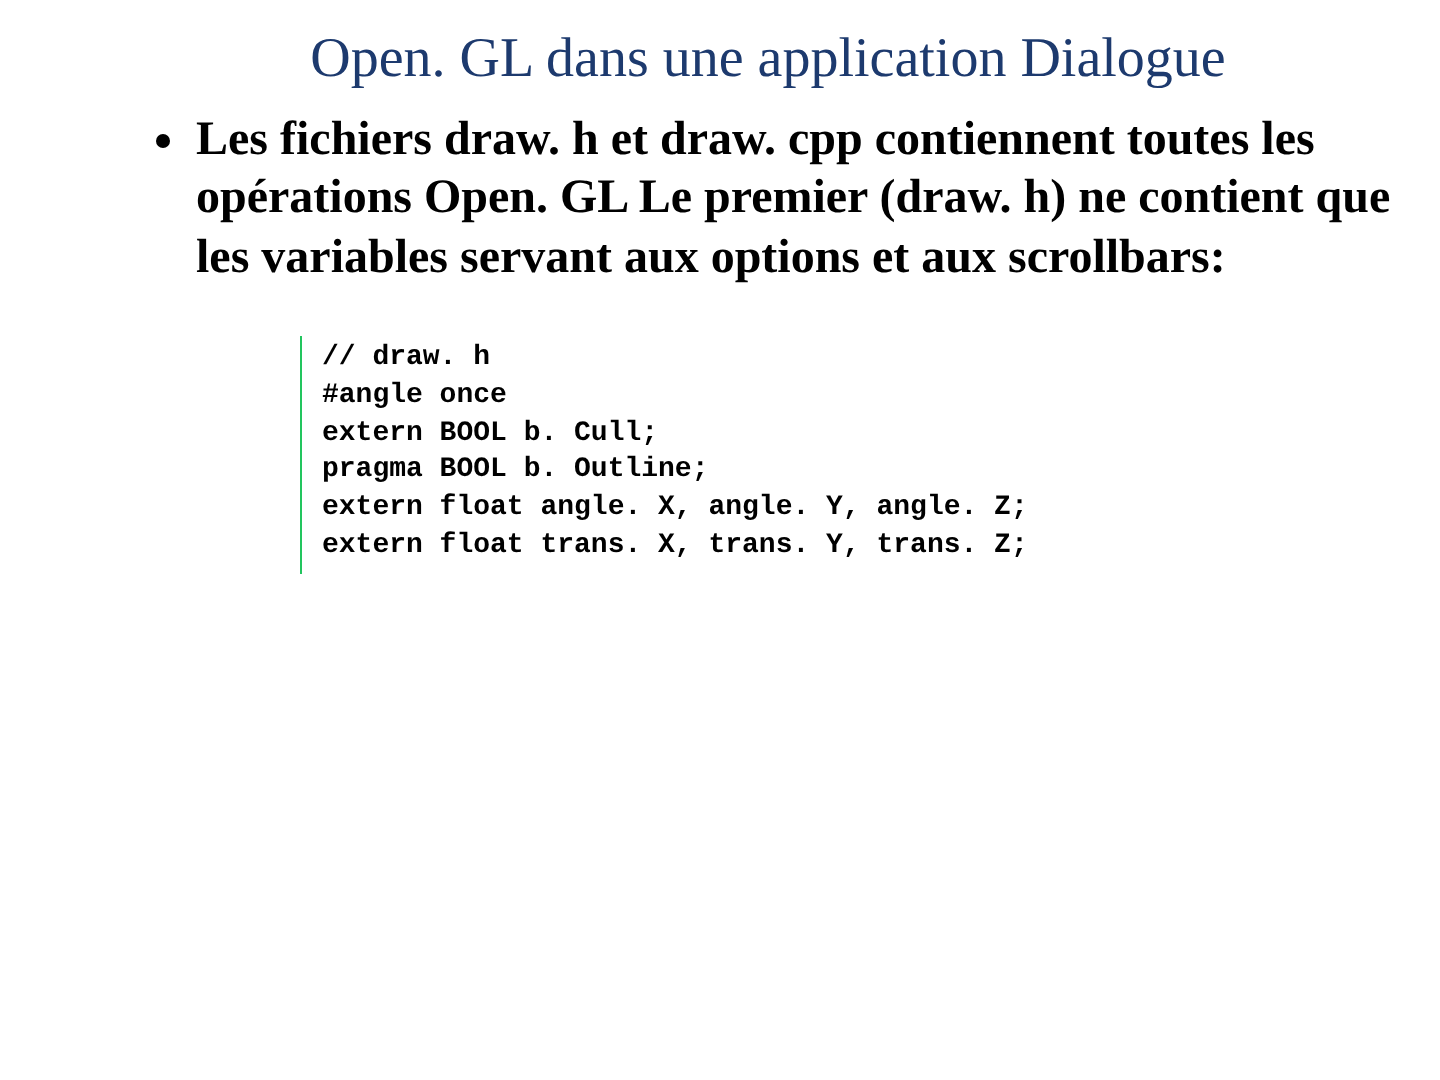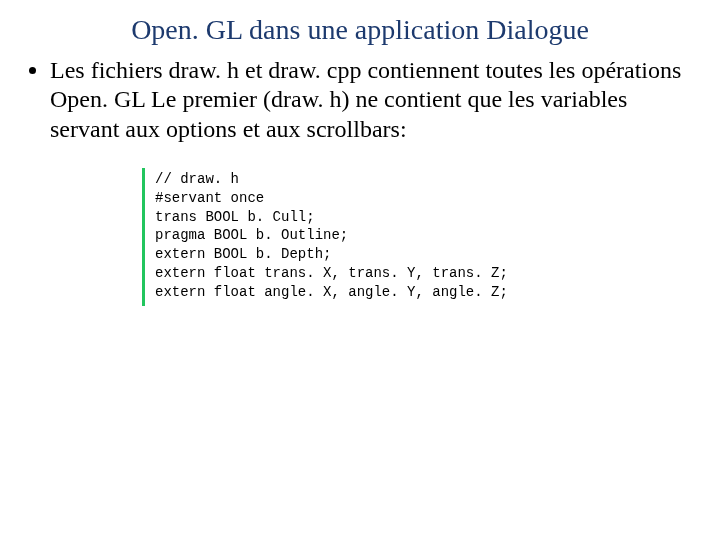--- a/index.html
+++ b/index.html
@@ -9,45 +9,47 @@
     height: 540px;
     background: #ffffff;
     font-family: "Times New Roman", Times, serif;
     color: #000000;
   }
   .slide {
     position: relative;
     width: 720px;
     height: 447px;
     box-sizing: border-box;
+    padding-left: 48px;
   }
   .title {
     font-size: 28px;
     color: #1d3a6e;
     text-align: center;
     padding-top: 14px;
     padding-bottom: 6px;
     font-weight: normal;
   }
   .body {
     padding: 4px 22px 0 22px;
+    font-weight: bold;
   }
   ul.bullets {
     margin: 0;
     padding: 0 0 0 28px;
     list-style: disc;
   }
   ul.bullets li {
     font-size: 24px;
     line-height: 1.22;
     color: #000000;
   }
   .code-wrap {
-    margin: 24px 0 0 120px;
-    border-left: 3px solid #22c55e;
+    margin: 24px 0 0 80px;
+    border-left: 1px solid #22c55e;
     padding: 2px 0 4px 10px;
   }
   .code {
     font-family: "Courier New", Courier, monospace;
     font-size: 14px;
     line-height: 1.35;
     color: #000000;
     white-space: pre;
   }
 </style>
@@ -58,25 +60,24 @@
 
   <div class="title">Open. GL dans une application Dialogue</div>
 
   <div class="body">
     <ul class="bullets">
       <li>Les fichiers draw. h et draw. cpp contiennent toutes les opérations Open. GL Le premier (draw. h) ne contient que les variables servant aux options et aux scrollbars:</li>
     </ul>
 
     <div class="code-wrap">
       <div class="code">// draw. h</div>
-      <div class="code">#servant once</div>
+      <div class="code">#angle once</div>
       <div class="code"></div>
       <div class="code"></div>
-      <div class="code">trans BOOL b. Cull;</div>
+      <div class="code">extern BOOL b. Cull;</div>
       <div class="code">pragma BOOL b. Outline;</div>
-      <div class="code">extern BOOL b. Depth;</div>
       <div class="code"></div>
+      <div class="code">extern float angle. X, angle. Y, angle. Z;</div>
       <div class="code">extern float trans. X, trans. Y, trans. Z;</div>
-      <div class="code">extern float angle. X, angle. Y, angle. Z;</div>
     </div>
   </div>
 
 </div>
 
 </body></html>

